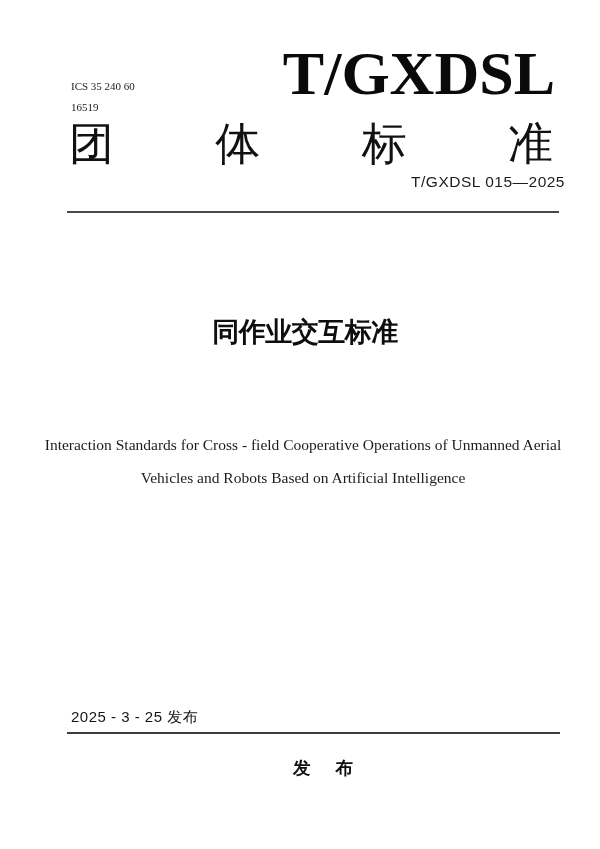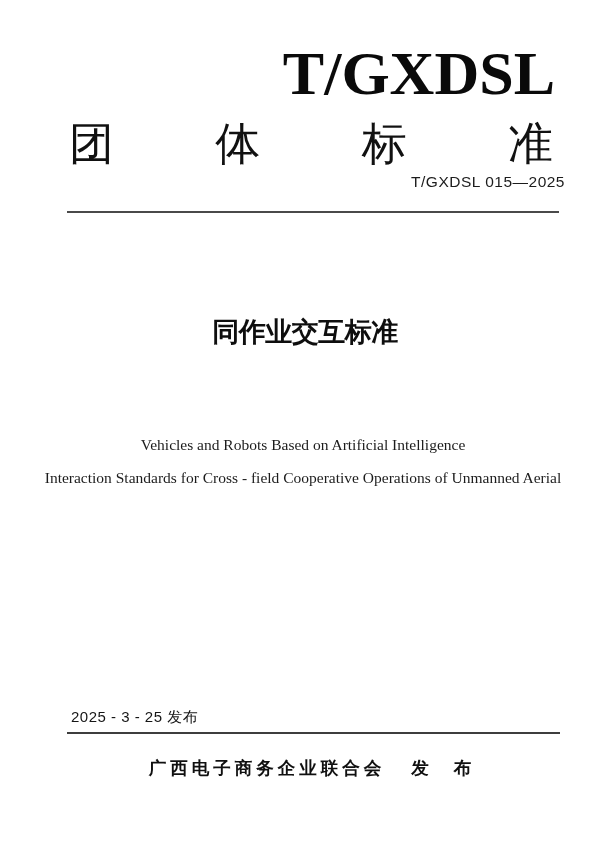--- a/index.html
+++ b/index.html
@@ -133,45 +133,48 @@
     white-space: nowrap;
   }
   .publisher-row .publisher-name { letter-spacing: 4px; }
   .publisher-row .publish-label  { margin-left: 26px; letter-spacing: 10px; }
 </style>
 </head>
 <body>
 
 <div class="page">
 
+  <div class="ics-block">
+    <div>ICS 35 240 60</div>
+    <div class="serial">16519</div>
+  </div>
 
   <div class="org-logo">T/GXDSL</div>
 
   <div class="standard-type">
     <span>团</span>
     <span>体</span>
     <span>标</span>
     <span>准</span>
   </div>
 
   <div class="standard-number">T/GXDSL 015—2025</div>
 
   <div class="rule-top"></div>
 
   <div class="title-zh">
     <div>同作业交互标准</div>
   </div>
 
   <div class="title-en">
+    <div>Interaction Standards for Cross - field Cooperative Operations of Unmanned Aerial</div>
     <div>Vehicles and Robots Based on Artificial Intelligence</div>
-    <div>Interaction Standards for Cross - field Cooperative Operations of Unmanned Aerial</div>
   </div>
 
   <div class="dates-row">
     <span class="date-left">2025 - 3 - 25 发布</span>
   </div>
 
   <div class="publisher-row">
-    <span class="publisher-name">广西电子商务企业联合会</span>
     <span class="publish-label">发 布</span>
   </div>
 
 </div>
 
 </body></html>

